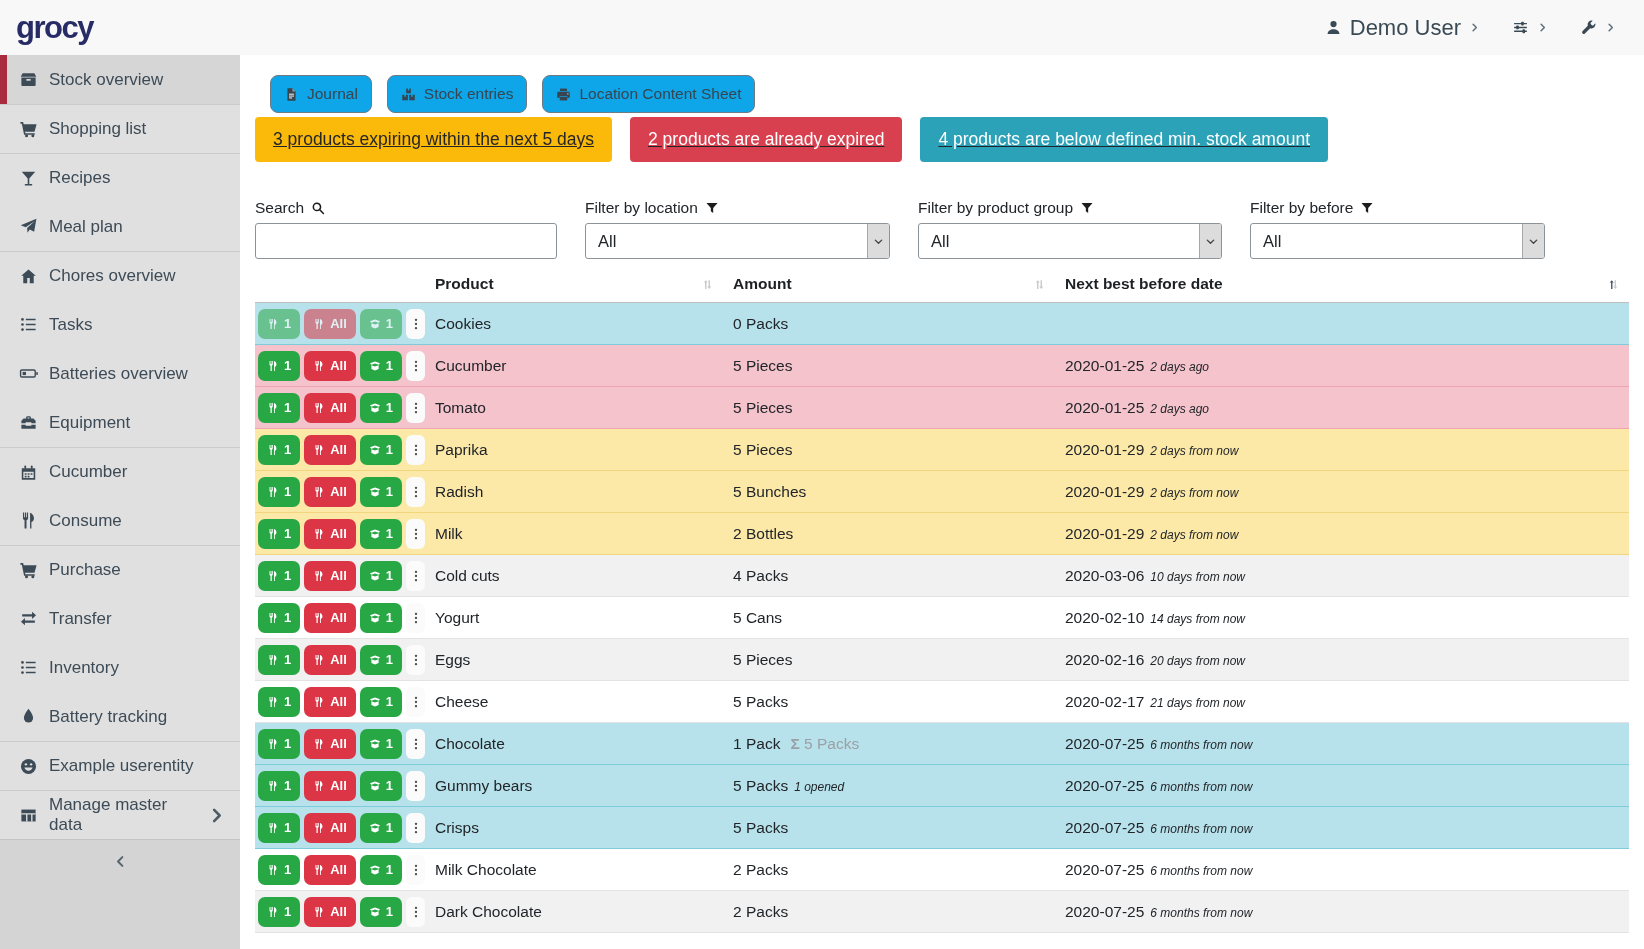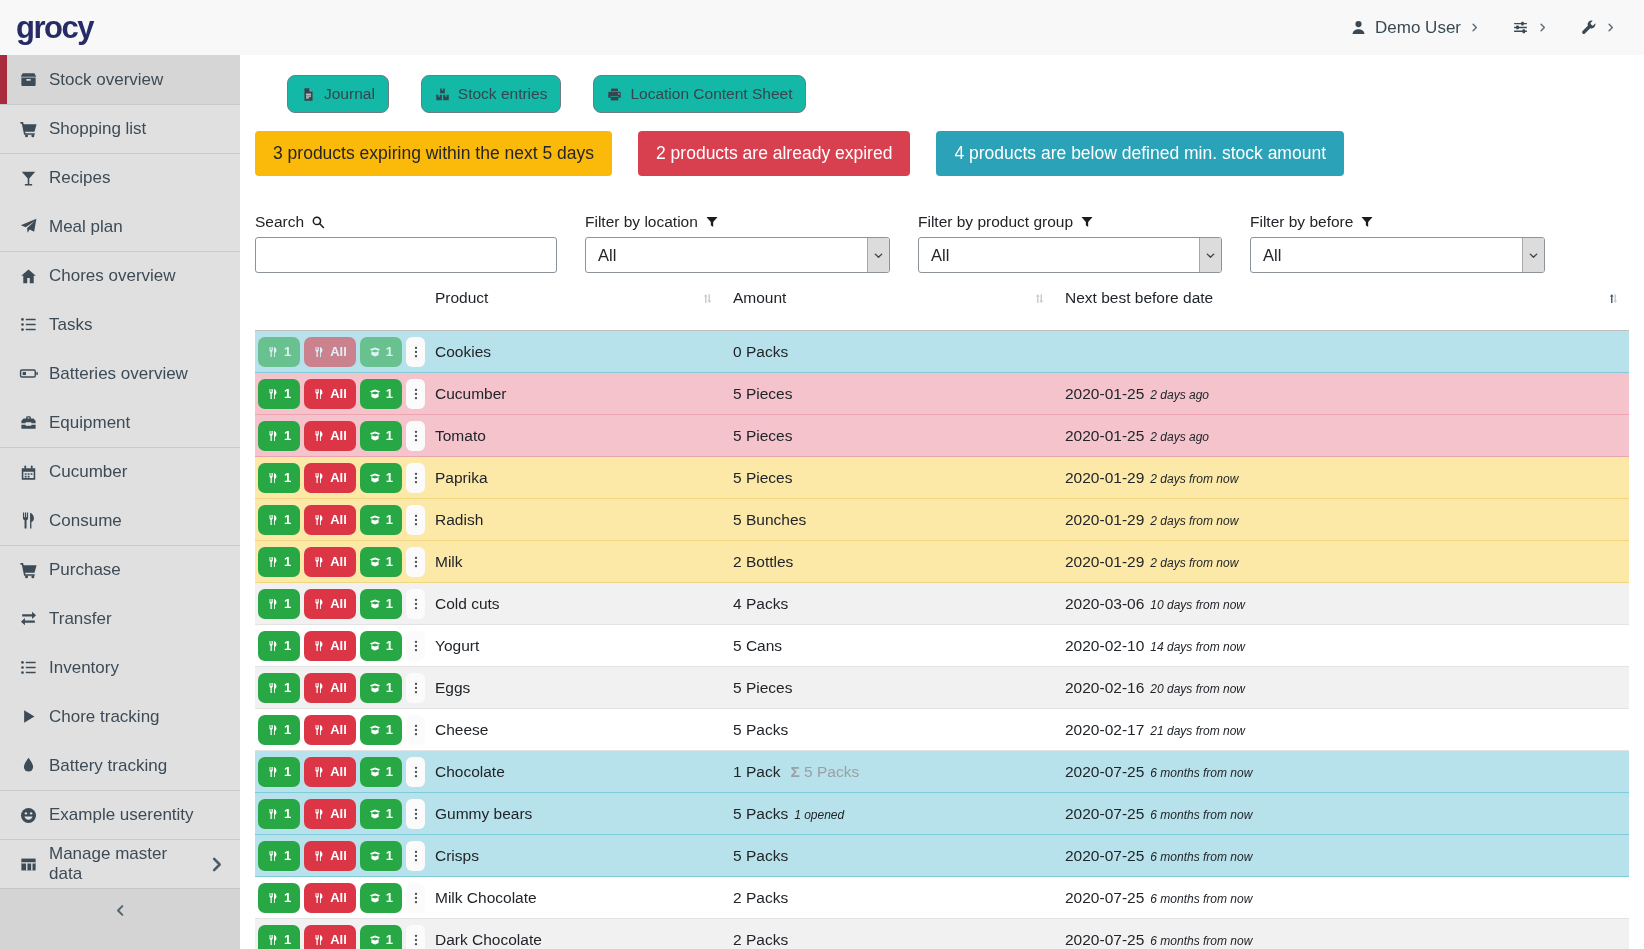--- a/index.html
+++ b/index.html
@@ -4,21 +4,21 @@
 <style>
   * { box-sizing: border-box; margin: 0; padding: 0; }
   html,body { width:1644px; height:949px; overflow:hidden; background:#fff;
     font-family:"Liberation Sans", sans-serif; color:#212529; }
 
   
   .navbar { height:55px; background:#f8f8f8; display:flex; align-items:center;
     justify-content:space-between; padding:0 28px 0 16px; }
   .logo { font-size:31px; font-weight:bold; letter-spacing:-1.5px; color:#272c66; cursor:pointer;text-align:right; }
   .nav-right { display:flex; align-items:center; gap:32px; color:#3a4a55; }
-  .nav-link { display:flex; align-items:center; gap:8px; font-size:17px; cursor:pointer; }
+  .nav-link { display:flex; align-items:center; gap:8px; font-size:22px; cursor:pointer; }
   .icon { display:inline-flex; align-items:center; justify-content:center; }
   .icon svg { display:block; }
   .i17 svg { width:17px; height:17px; }
   .chev svg { width:11px; height:11px; color:#5c6c78; }
 
   
   .layout { display:flex; height:894px; }
   .sidebar { width:240px; background:#e0e0e0; display:flex; flex-direction:column; flex:none; }
   .side-item { display:flex; align-items:center; gap:9px; height:49px; padding:0 12px 0 16px;
     color:#3d4b57; font-size:17px; cursor:pointer; }
@@ -33,27 +33,27 @@
     padding-top:14px; cursor:pointer; }
   .sidebar-footer svg { width:15px; height:15px; color:#55656f; }
 
   .content { flex:1; padding:12px 15px 0; }
 
   
   .title-row { display:flex; align-items:center; margin-top:8px; }
   h1 { font-size:37px; font-weight:400; color:#24292e; line-height:44px; white-space:nowrap; }
   .title-sub { color:#a4aaaf; margin-left:12px; }
   .head-btns { display:flex; align-items:center; }
-  .head-btn { display:flex; align-items:center; gap:8px; margin-left:32px; padding:0 13px;
-    height:38px; background:#14b8a6; border:1px solid #6e7b85; border-radius:8px;
+  .head-btn { display:flex; align-items:center; gap:8px; margin-left:15px; padding:0 13px;
+    height:38px; background:#0ea5e9; border:1px solid #6e7b85; border-radius:8px;
     font-size:15.5px; color:#36454f; cursor:pointer; font-family:inherit; white-space:nowrap; }
   .head-btn svg { width:15px; height:15px; }
 
   
-  .banners { display:flex; gap:26px; margin-top:18px; }
+  .banners { display:flex; gap:18px; margin-top:4px;text-decoration:underline; }
   .banner { height:45px; display:flex; align-items:center; padding:0 18px;
     border-radius:4px; font-size:17.5px; cursor:pointer; white-space:nowrap; }
 
   
   .filters { display:flex; gap:28px; margin-top:37px; }
   .fg-search { width:302px; } .fg-loc { width:305px; } .fg-grp { width:304px; } .fg-st { width:295px; }
   .filter-label { font-size:15.5px; color:#212529; display:flex; align-items:center; gap:7px;
     margin-bottom:6px; }
   .filter-label svg { width:14px; height:14px; color:#1c1c1c; }
   .text-input { width:100%; height:36px; border:1px solid #8d9499; border-radius:3px;
@@ -61,22 +61,22 @@
   .select { height:36px; border:1px solid #8d9499; border-radius:3px; background:#fff;
     display:flex; align-items:center; justify-content:space-between; overflow:hidden; cursor:pointer; }
   .select-value { padding-left:12px; font-size:16.5px; }
   .select-btn { width:22px; align-self:stretch; background:#dcdcdc; border-left:1px solid #a7a7a7;
     display:flex; align-items:center; justify-content:center; }
   .select-btn svg { width:11px; height:11px; color:#444; }
 
   
   .stock-table { width:100%; border-collapse:collapse; margin-top:10px; table-layout:fixed; }
   .c-act { width:170px; } .c-prod { width:298px; } .c-amt { width:332px; }
-  th { text-align:left; font-size:15.5px; font-weight:normal; color:#1d2126;
-    padding:6px 10px 23px; border-bottom:1px solid #bfbfbf; cursor:pointer; position:relative; }
+  th { text-align:left; font-size:15.5px; font-weight:bold; color:#1d2126;
+    padding:6px 10px 9px; border-bottom:1px solid #bfbfbf; cursor:pointer; position:relative; }
   .sort { position:absolute; right:8px; top:8px; }
   .sort svg { width:15px; height:15px; }
   .s-up, .s-down { fill:#c9c9c9; }
   th.sort-asc .s-up { fill:#41566b; }
   tbody td { height:42px; padding:0 10px; font-size:15.5px; vertical-align:middle;
     border-bottom:1px solid #e3e3e3; background:#fff; }
   tbody tr:nth-child(odd) td { background:#f1f1f1; }
   tbody tr.row-info td    { background:#b8e2eb; border-bottom-color:#7ecbd9; }
   tbody tr.row-danger td  { background:#f4c3cc; border-bottom-color:#eea4b0; }
   tbody tr.row-warning td { background:#fce8a7; border-bottom-color:#f2d67f; }
@@ -266,28 +266,20 @@
               <circle cx="4.4" cy="12" r="1.7"></circle>
               <circle cx="4.4" cy="18.4" r="1.7"></circle>
               <path d="M8.6 4.6H21v2H8.6zM8.6 11H21v2H8.6zM8.6 17.4H21v2H8.6z"></path>
             </svg>
           </span>
           <span class="side-label">Inventory</span>
         </a>
         <a class="side-item">
           <span class="icon">
             <svg viewBox="0 0 24 24" fill="currentColor">
-              <path d="M6.5 4l13 8-13 8z"></path>
-            </svg>
-          </span>
-          <span class="side-label">Chore tracking</span>
-        </a>
-        <a class="side-item">
-          <span class="icon">
-            <svg viewBox="0 0 24 24" fill="currentColor">
               <path d="M12 2.3S6.2 9.6 6.2 13.8a5.8 5.8 0 0 0 11.6 0C17.8 9.6 12 2.3 12 2.3z"></path>
             </svg>
           </span>
           <span class="side-label">Battery tracking</span>
         </a>
         <a class="side-item divided">
           <span class="icon">
             <svg viewBox="0 0 24 24" fill="currentColor">
               <circle cx="12" cy="12" r="9.5"></circle>
               <g fill="#e0e0e0">

